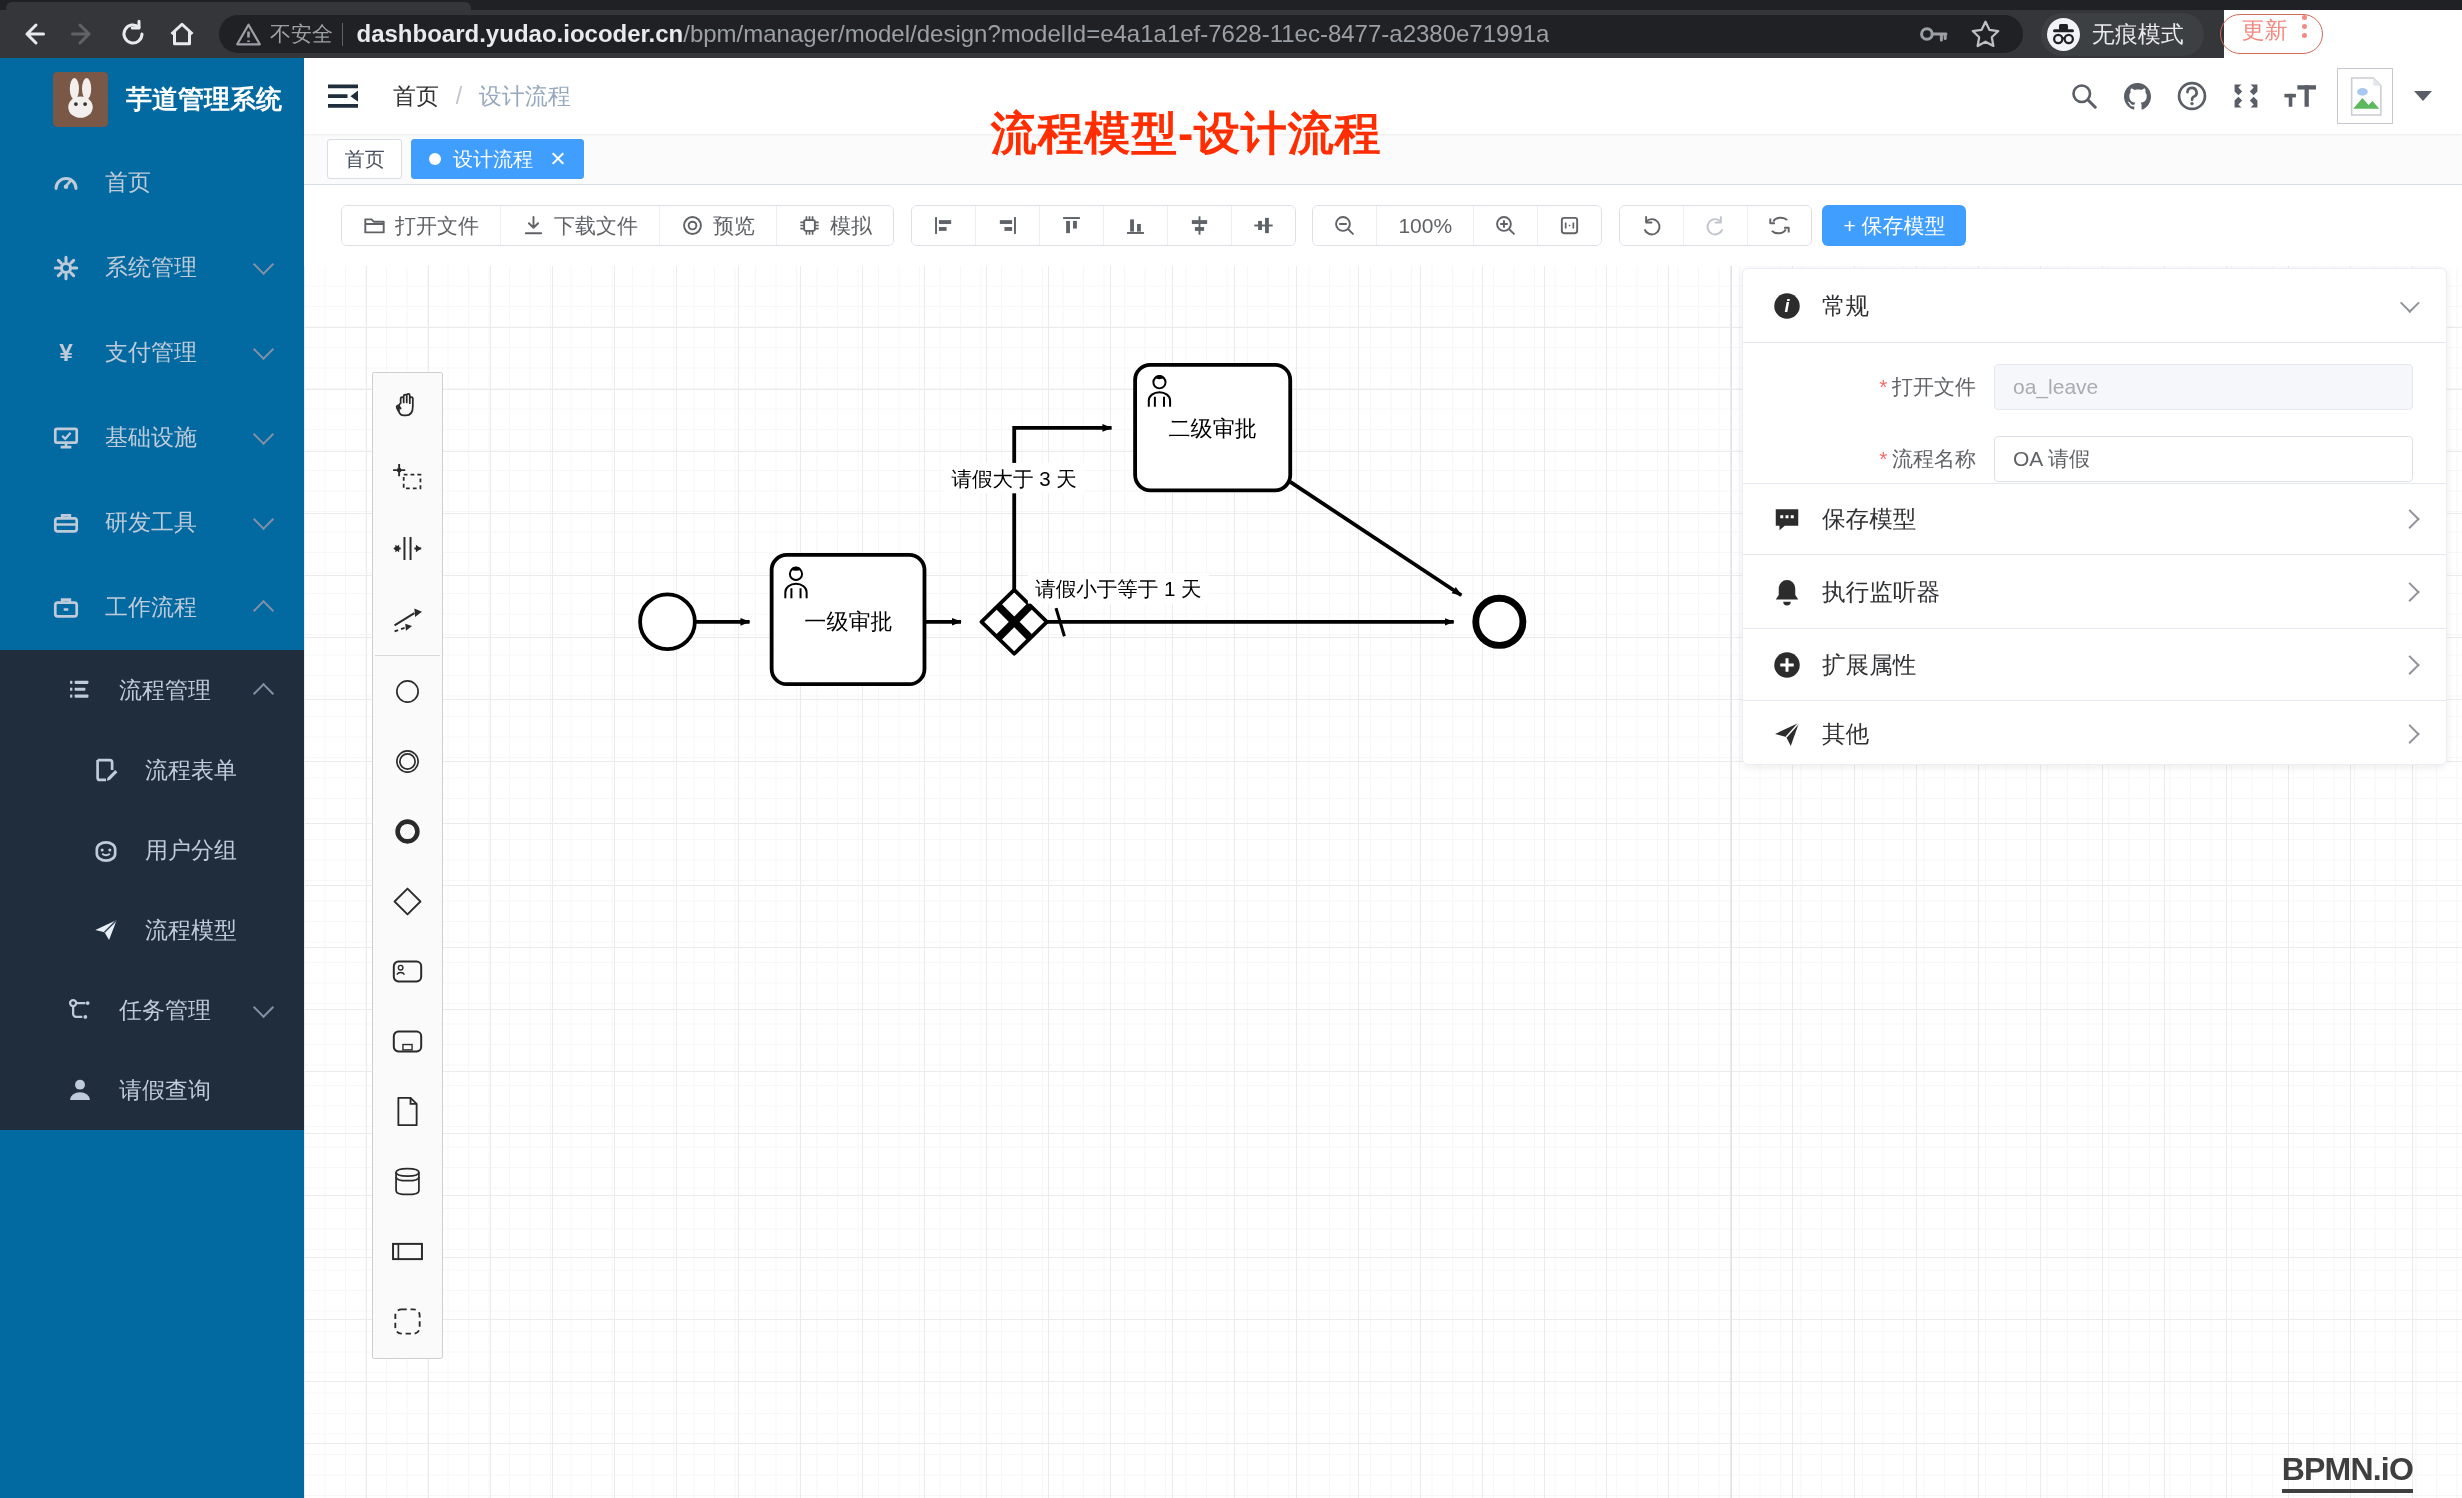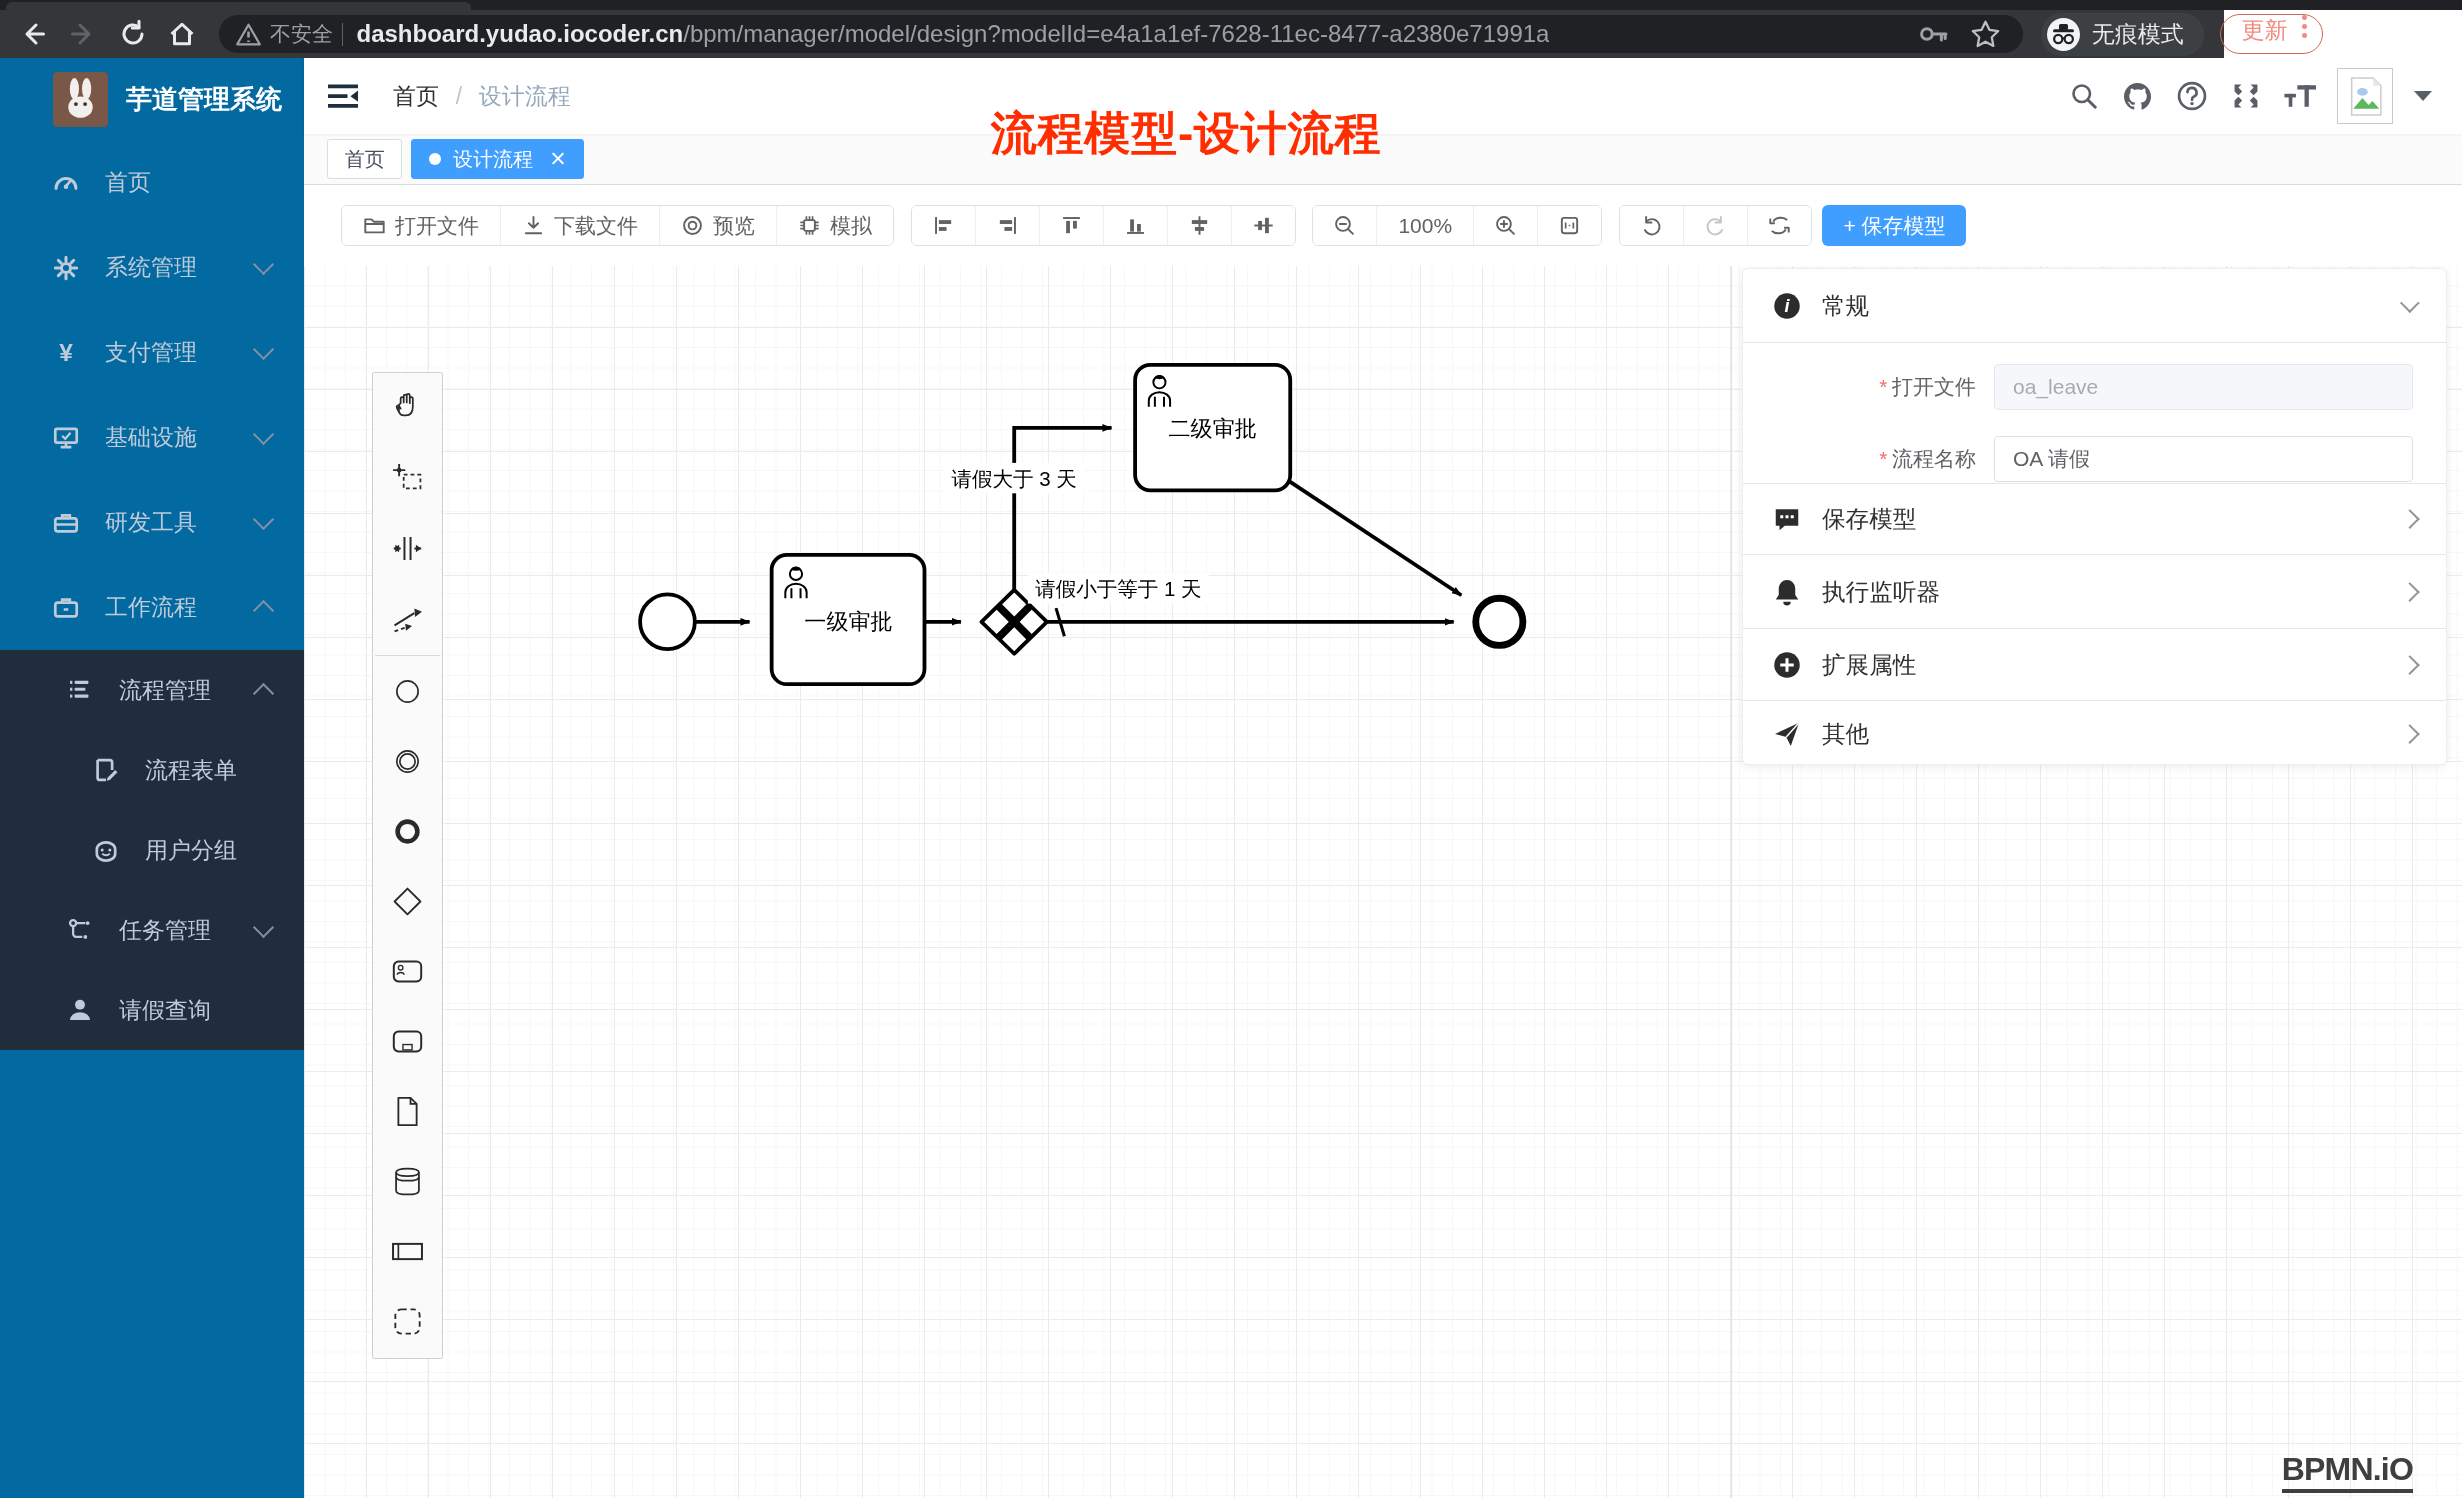--- a/index.html
+++ b/index.html
@@ -276,20 +276,27 @@
     </div>
     <div class="mi lv3">
       <svg class="ic" viewBox="0 0 34 34">
           <path d="M5 16 a12 9 0 0 1 24 0 v6 a12 9 0 0 1 -24 0 Z" stroke="#bfcbd9" stroke-width="3.5" fill="none"></path>
           <circle cx="12" cy="17" r="2" fill="#bfcbd9"></circle>
           <circle cx="22" cy="17" r="2" fill="#bfcbd9"></circle>
           <path d="M12 22 q5 4 10 0" stroke="#bfcbd9" stroke-width="2.5" fill="none"></path>
         </svg>
       <span>用户分组</span>
     </div>
+    <div class="mi lv3">
+      <svg class="ic" viewBox="0 0 34 34">
+          <path d="M3 17 L31 4 L21 30 L15 20 Z" fill="#e8eef5"></path>
+          <path d="M15 20 L31 4" stroke="#304156" stroke-width="2" fill="none"></path>
+        </svg>
+      <span>流程模型</span>
+    </div>
     <div class="mi lv2">
       <svg class="ic" viewBox="0 0 34 34">
           <circle cx="8" cy="8" r="4" stroke="#bfcbd9" stroke-width="3" fill="none"></circle>
           <path d="M12 8 h12 M8 12 v10 a4 4 0 0 0 4 4 h8" stroke="#bfcbd9" stroke-width="3" fill="none"></path>
           <circle cx="27" cy="8" r="2.5" fill="#bfcbd9"></circle>
           <circle cx="24" cy="26" r="2.5" fill="#bfcbd9"></circle>
         </svg>
       <span>任务管理</span>
       <i class="chev down"></i>
     </div>

